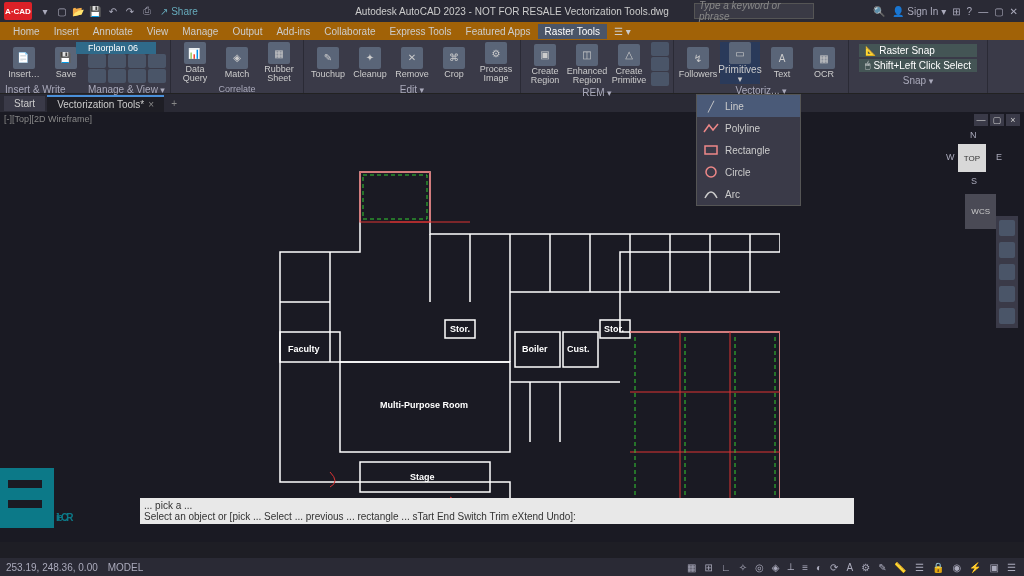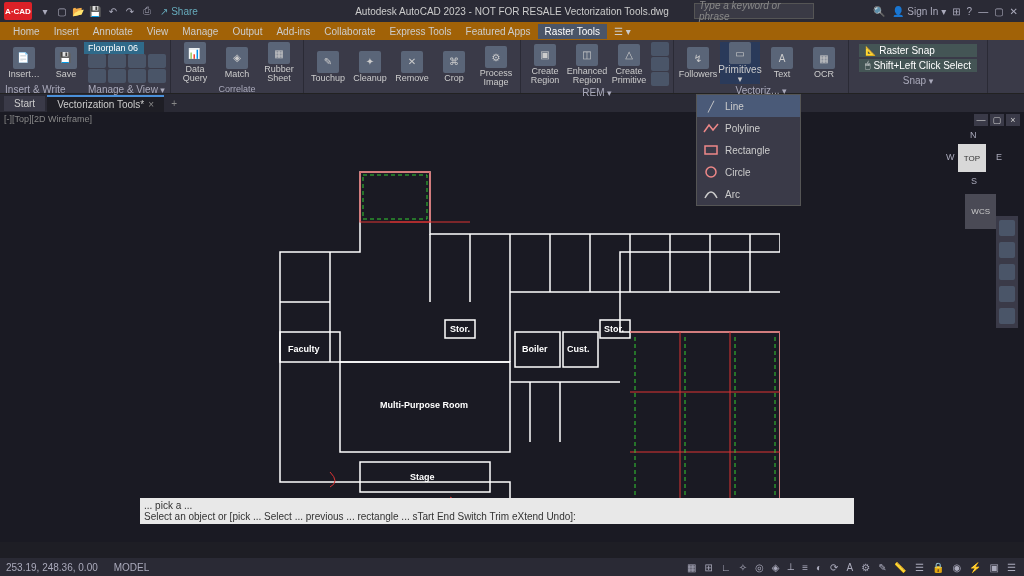--- a/index.html
+++ b/index.html
@@ -48,24 +48,24 @@
 .wcs{position:absolute;top:82px;right:28px;background:#4a4a55;color:#ccc;padding:13px 6px;font-size:8px;cursor:pointer}
 .navbar{position:absolute;top:104px;right:6px;width:22px;background:#3a3a48;display:flex;flex-direction:column;align-items:center;padding:4px 0;gap:6px}
 .navbar span{width:16px;height:16px;background:#4a5568;border-radius:2px;cursor:pointer}
 .floorplan{position:absolute;top:30px;left:270px;width:510px;height:370px}
 .room-label{position:absolute;color:#fff;font-size:9px;font-weight:bold}
 .watermark{position:absolute;bottom:0px;left:0px;font-size:88px;font-weight:900;color:#0a8a9a;opacity:0.85;font-family:Arial Black,sans-serif;letter-spacing:-2px}
 .wm-pre{display:inline-block;background:#0a8a9a;width:54px;height:60px;margin-right:2px;vertical-align:middle;position:relative}
 .wm-pre::before{content:"";position:absolute;top:12px;left:8px;width:34px;height:8px;background:#1a1a23}
 .wm-pre::after{content:"";position:absolute;top:32px;left:8px;width:34px;height:8px;background:#1a1a23}
 .cmdline{position:absolute;bottom:18px;left:140px;right:170px;height:26px;background:#e8e8e8;color:#333;font-family:Consolas,monospace;font-size:10px;padding:1px 4px;display:flex;flex-direction:column;justify-content:center;overflow:hidden}
-.statusbar{position:absolute;bottom:0;left:0;right:0;height:18px;background:#2a2a35;display:flex;align-items:center;padding:0 6px;color:#aab;gap:16px}
+.statusbar{position:absolute;bottom:0;left:0;right:0;height:18px;background:#2a2a35;display:flex;align-items:center;padding:0 6px;color:#aab;gap:10px}
 .status-right{margin-left:auto;display:flex;gap:4px;align-items:center}
 .status-right span{cursor:pointer;padding:0 2px}
-.floorplan-combo{position:absolute;left:84px;top:2px;background:#2f6a8a;color:#fff;padding:1px 4px;font-size:9px;width:60px}
+.floorplan-combo{position:absolute;left:76px;top:2px;background:#2f6a8a;color:#fff;padding:1px 12px;font-size:9px;width:80px}
 .snap-group{display:flex;flex-direction:column;gap:2px;padding:2px 6px}
 .snap-btn{background:#455;color:#fff;padding:1px 6px;font-size:9px;display:flex;align-items:center;gap:3px;cursor:pointer}
 svg.plan{position:absolute;top:0;left:0}
 </style>
 </head>
 <body>
 
 <div class="titlebar">
   <div class="app-icon">A·CAD</div>
   <div class="qat">
@@ -172,20 +172,21 @@
         </div>
       <div class="big-btn">
           <span class="icon">⌘</span>
           <span class="lbl">Crop</span>
         </div>
       <div class="big-btn">
           <span class="icon">⚙</span>
           <span class="lbl">Process Image</span>
         </div>
     </div>
+    <div class="panel-label"><span>Edit</span> ▾</div>
   </div>
 
   <div class="ribbon-panel">
     <div class="panel-content">
       <div class="big-btn">
           <span class="icon">▣</span>
           <span class="lbl">Create Region</span>
         </div>
       <div class="big-btn">
           <span class="icon">◫</span>
@@ -364,20 +365,21 @@
     </svg>
     <div class="room-label" style="top:202px;left:18px">Faculty</div>
     <div class="room-label" style="top:258px;left:110px">Multi-Purpose Room</div>
     <div class="room-label" style="top:330px;left:140px">Stage</div>
     <div class="room-label" style="top:182px;left:180px">Stor.</div>
     <div class="room-label" style="top:202px;left:252px">Boiler</div>
     <div class="room-label" style="top:202px;left:297px">Cust.</div>
     <div class="room-label" style="top:182px;left:334px">Stor.</div>
   </div>
 
+  <div class="watermark"><span class="wm-pre"></span><span>ileCR</span></div>
 
   <div class="cmdline">
     <div>... pick a ...</div>
     <div>Select an object or [pick ... Select ... previous ... rectangle ... sTart End Switch Trim eXtend Undo]:</div>
   </div>
 </div>
 
 <div class="statusbar">
   <span>253.19, 248.36, 0.00</span>
   <span>MODEL</span>

